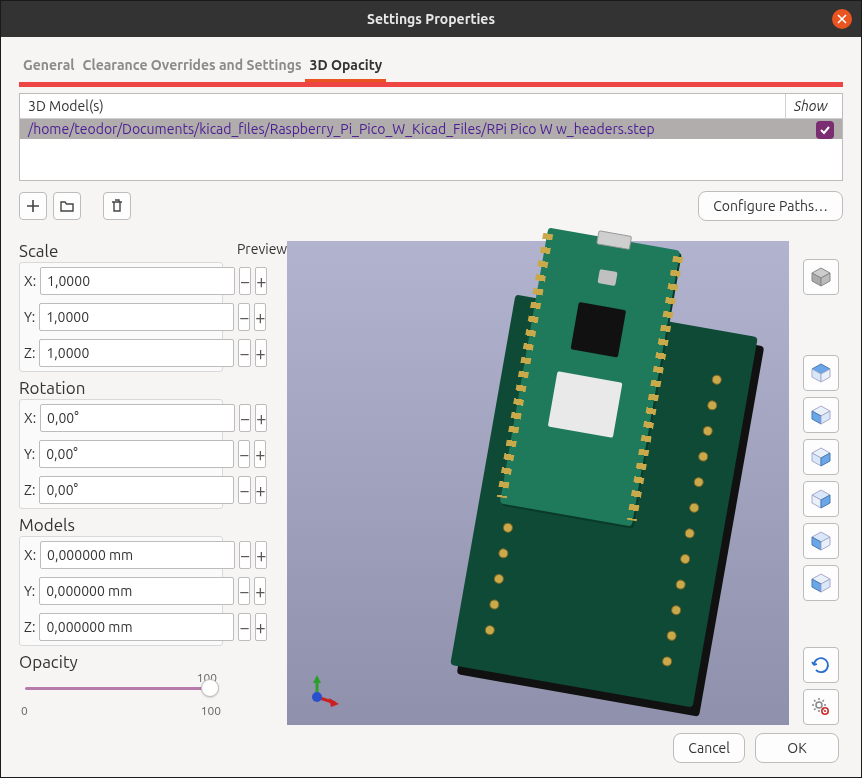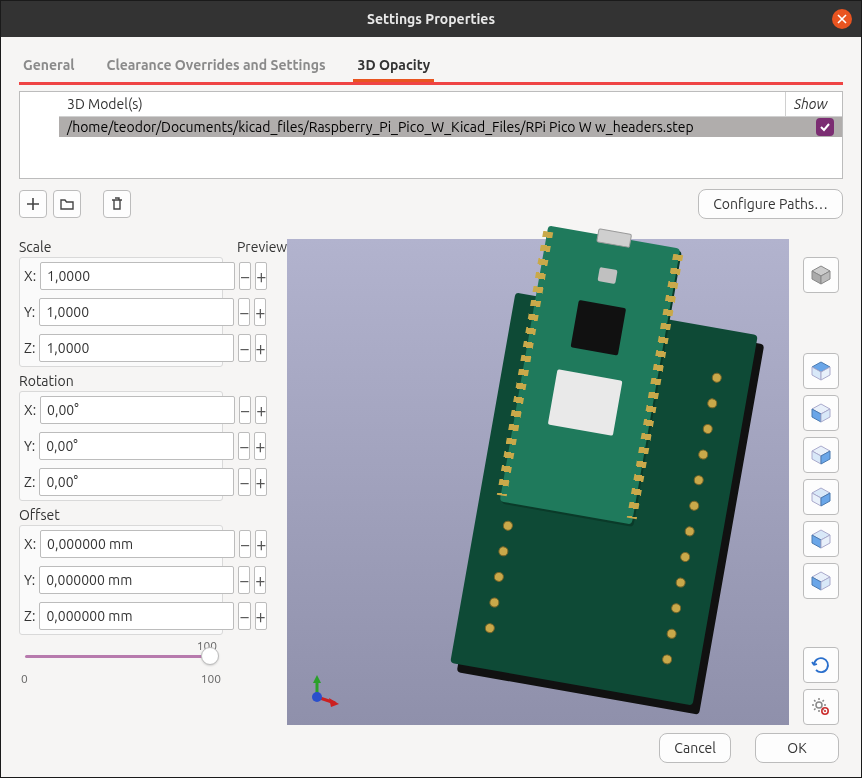--- a/index.html
+++ b/index.html
@@ -3,61 +3,61 @@
 <meta charset="utf-8">
 <style>
 * { box-sizing: border-box; margin: 0; padding: 0; font-family: Ubuntu, "Segoe UI", sans-serif; }
 body { background: #f6f5f4; width: 862px; height: 778px; overflow: hidden; }
 .window { width: 862px; height: 778px; background: #f6f5f4; border: 1px solid #1a1a1a; display: flex; flex-direction: column; }
 .titlebar { background: #333333; color: #e8e8e8; height: 36px; display: flex; align-items: center; justify-content: center; position: relative; }
 .titlebar-title { font-weight: bold; font-size: 14px; }
 .close-btn { position: absolute; right: 9px; top: 8px; width: 20px; height: 20px; background: #e95420; border-radius: 50%; display: flex; align-items: center; justify-content: center; cursor: pointer; }
 .close-btn svg { width: 10px; height: 10px; }
 .content { flex: 1; padding: 12px 18px 14px 18px; display: flex; flex-direction: column; gap: 6px; }
-.tabs { display: flex; gap: 24px; border-bottom: 3px solid #ef4444; }
+.tabs { display: flex; border-bottom: 5px solid #ef4444; }
 .tab { padding: 8px 4px 6px 4px; color: #8a8a8a; font-weight: bold; font-size: 14px; cursor: pointer; border-bottom: 3px solid transparent; }
 .tab.active { color: #333; border-bottom: 3px solid #e95420; }
-.model-table { border: 1px solid #bcbcbc; background: #fff; height: 88px; display: flex; flex-direction: column; padding-left: 39px; }
+.model-table { border: 1px solid #bcbcbc; background: #fff; height: 88px; display: flex; flex-direction: column; }
 .model-header { display: flex; background: #fff; border-bottom: 1px solid #d0d0d0; }
 .model-header .col-name { flex: 1; padding: 4px 8px; font-size: 14px; color: #333; border-right: 1px solid #d0d0d0; }
 .model-header .col-show { width: 56px; padding: 4px 8px; font-size: 14px; color: #333; text-align: left; font-style: italic; }
-.model-row { display: flex; background: #b0adac; color: #000000; }
+.model-row { display: flex; background: #b0adac; color: #4c1d95; align-items: flex-end; }
 .model-row .col-name { flex: 1; padding: 2px 8px; font-size: 14px; }
 .model-row .col-show { width: 56px; padding: 0 8px; display: flex; align-items: center; justify-content: flex-end; }
 .chk { width: 18px; height: 18px; background: #7b2d72; border-radius: 4px; display: flex; align-items: center; justify-content: center; }
 .chk svg { width: 12px; height: 12px; }
 .table-toolbar { display: flex; align-items: center; gap: 6px; margin-top: 4px; }
 .icon-btn { width: 28px; height: 28px; border: 1px solid #bcbcbc; background: #fdfdfd; border-radius: 4px; display: flex; align-items: center; justify-content: center; cursor: pointer; }
 .icon-btn svg { width: 16px; height: 16px; }
 .gap { width: 10px; }
 .spacer { flex: 1; }
 .btn { border: 1px solid #bcbcbc; background: #fdfdfd; border-radius: 8px; padding: 6px 14px; font-size: 14px; color: #333; cursor: pointer; }
 .main-row { display: flex; gap: 14px; flex: 1; margin-top: 14px; }
 .left-col { width: 204px; display: flex; flex-direction: column; }
-.section-label { font-size: 14px; color: #333; margin-bottom: 2px; }
+.section-label { font-size: 17px; color: #333; margin-bottom: 2px; }
 .field-group { border: 1px solid #d9d9d9; border-radius: 3px; background: #fafafa; padding: 0; }
 .field-row { display: flex; align-items: center; padding: 4px 4px; gap: 4px; }
 .field-row + .field-row { border-top: 0; }
 .axis-label { width: 18px; font-size: 14px; color: #333; }
 .field-input { flex: 1; border: 1px solid #bcbcbc; background: #fff; padding: 4px 6px; font-size: 14px; color: #333; border-radius: 2px; height: 28px; }
 .step-btn { width: 28px; height: 28px; border: 1px solid #bcbcbc; background: #fff; border-radius: 2px; display: flex; align-items: center; justify-content: center; font-size: 18px; color: #555; cursor: pointer; }
 .opacity-block { margin-top: 6px; position: relative; }
 .slider-wrap { position: relative; padding: 14px 6px 10px 6px; }
 .slider-100-top { position: absolute; right: 6px; top: -2px; font-size: 12px; color: #666; }
 .slider-track { height: 3px; background: #b77aad; width: 100%; position: relative; border-radius: 2px; }
 .slider-thumb { width: 18px; height: 18px; background: #fff; border: 1px solid #bcbcbc; border-radius: 50%; position: absolute; right: -2px; top: -8px; box-shadow: 0 1px 2px rgba(0,0,0,0.15); }
 .slider-labels { display: flex; justify-content: space-between; font-size: 12px; color: #666; margin-top: 4px; padding: 0 2px; }
 .preview-col { flex: 1; display: flex; flex-direction: row; }
 .preview-label { font-size: 14px; color: #333; margin-bottom: 2px; }
 .preview-box { flex: 1; background: linear-gradient(180deg, #b2b3ce 0%, #8f90ab 100%); position: relative; }
 .axis-gizmo { position: absolute; left: 18px; bottom: 16px; }
 .tools-col { width: 40px; display: flex; flex-direction: column; gap: 6px; margin-top: 18px; }
 .tool-btn { width: 36px; height: 36px; border: 1px solid #bcbcbc; background: #fdfdfd; border-radius: 4px; display: flex; align-items: center; justify-content: center; cursor: pointer; }
 .tools-gap { height: 48px; }
-.footer { display: flex; justify-content: flex-end; gap: 24px; padding: 2px 4px 0 0; }
+.footer { display: flex; justify-content: flex-end; gap: 10px; padding: 2px 4px 0 0; }
 .pcb-board { position: absolute; left: 194px; top: 72px; width: 246px; height: 376px; background: #0e4a36; transform: rotate(10deg); border-radius: 4px; box-shadow: 8px 8px 0 #111; }
 .pcb-board .pad-col-l, .pcb-board .pad-col-r { position: absolute; top: 44px; display: flex; flex-direction: column; gap: 16px; }
 .pcb-board .pad-col-l { left: 28px; }
 .pcb-board .pad-col-r { right: 28px; }
 .pad { width: 10px; height: 10px; background: #c9a94a; border-radius: 50%; border: 1px solid #7a6628;}
 .ref-text { position: absolute; left: 26px; top: 16px; font-size: 10px; color: #8ab9a4; }
 .pico { position: absolute; left: 236px; top: -4px; width: 134px; height: 280px; transform: rotate(10deg); background: #1f7a5c; border-radius: 4px; box-shadow: 2px 2px 0 #0a3a29; }
 .pico::before, .pico::after { content:""; position:absolute; top:6px; bottom:6px; width:10px; background: repeating-linear-gradient(180deg,#c9a94a 0 6px, transparent 6px 14px); }
 .pico::before{ left:-4px;} .pico::after{ right:-4px;}
 .pico .usb { position:absolute; left:50%; top:-6px; transform:translateX(-50%); width:34px; height:14px; background:#cfcfcf; border-radius:2px; border:1px solid #9a9a9a;}
@@ -161,21 +161,21 @@
             <div class="step-btn">+</div>
           </div>
           <div class="field-row">
             <span class="axis-label">Z:</span>
             <input class="field-input" value="0,00°" style="">
             <div class="step-btn">−</div>
             <div class="step-btn">+</div>
           </div>
         </div>
 
-        <div class="section-label" style="margin-top:6px">Offset</div>
+        <div class="section-label" style="margin-top:6px">Models</div>
         <div class="field-group">
           <div class="field-row">
             <span class="axis-label">X:</span>
             <input class="field-input" value="0,000000 mm" style="">
             <div class="step-btn">−</div>
             <div class="step-btn">+</div>
           </div>
           <div class="field-row">
             <span class="axis-label">Y:</span>
             <input class="field-input" value="0,000000 mm" style="">
@@ -184,20 +184,21 @@
           </div>
           <div class="field-row">
             <span class="axis-label">Z:</span>
             <input class="field-input" value="0,000000 mm" style="">
             <div class="step-btn">−</div>
             <div class="step-btn">+</div>
           </div>
         </div>
 
         <div class="opacity-block">
+          <div class="section-label">Opacity</div>
           <div class="slider-wrap">
             <span class="slider-100-top">100</span>
             <div class="slider-track">
               <div class="slider-thumb"></div>
             </div>
           </div>
           <div class="slider-labels">
             <span>0</span>
             <span>100</span>
           </div>

